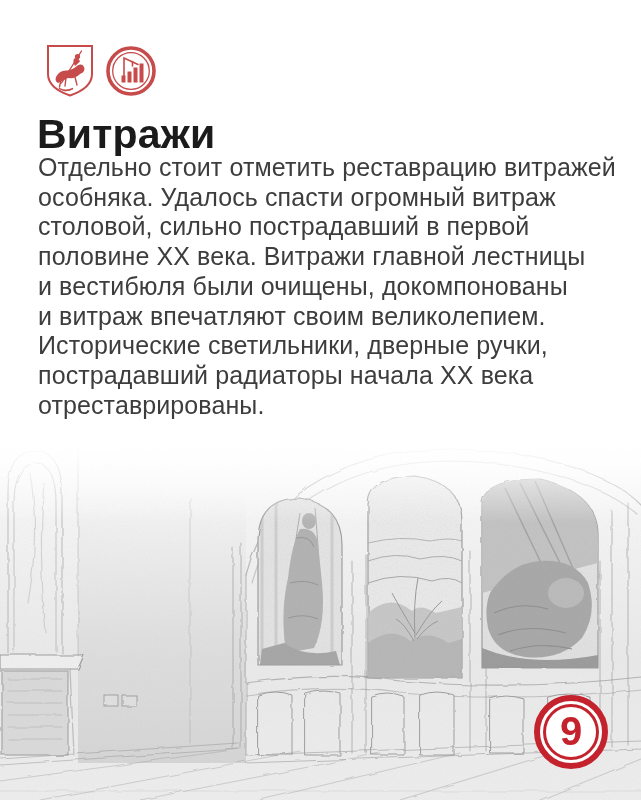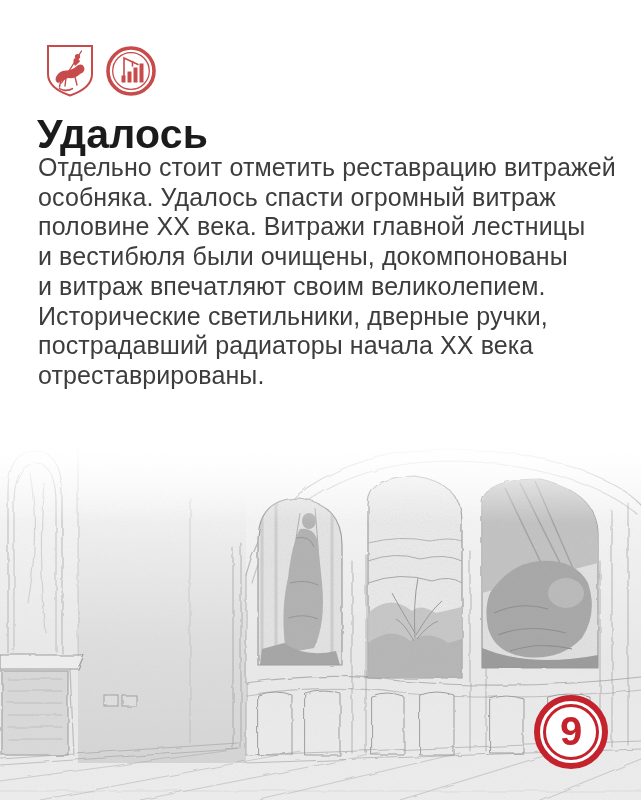--- a/index.html
+++ b/index.html
@@ -79,25 +79,26 @@
       </g>
       <g fill="#c74b4a">
         <rect x="16.5" y="30.5" width="4" height="7"></rect>
         <rect x="22.5" y="26.5" width="4" height="11"></rect>
         <rect x="28.5" y="22.5" width="4" height="15"></rect>
         <rect x="34.5" y="18.5" width="4" height="19"></rect>
       </g>
     </svg>
   </div>
 
-  <h1 class="title">Удалось</h1>
+  <h1 class="title">Витражи</h1>
 
   <div class="bodytext">
     <div class="line">Отдельно стоит отметить реставрацию витражей</div>
     <div class="line">особняка. Удалось спасти огромный витраж</div>
+    <div class="line">столовой, сильно пострадавший в первой</div>
     <div class="line">половине XX века. Витражи главной лестницы</div>
     <div class="line">и вестибюля были очищены, докомпонованы</div>
     <div class="line">и витраж впечатляют своим великолепием.</div>
     <div class="line">Исторические светильники, дверные ручки,</div>
     <div class="line">пострадавший радиаторы начала XX века</div>
     <div class="line">отреставрированы.</div>
   </div>
 
   <div class="illustration" role="img" aria-label="Карандашный рисунок интерьера особняка: арочные двери с витражами (фигуры и пейзаж), стена и паркетный пол">
     <svg width="641" height="357" viewBox="0 0 641 357">

